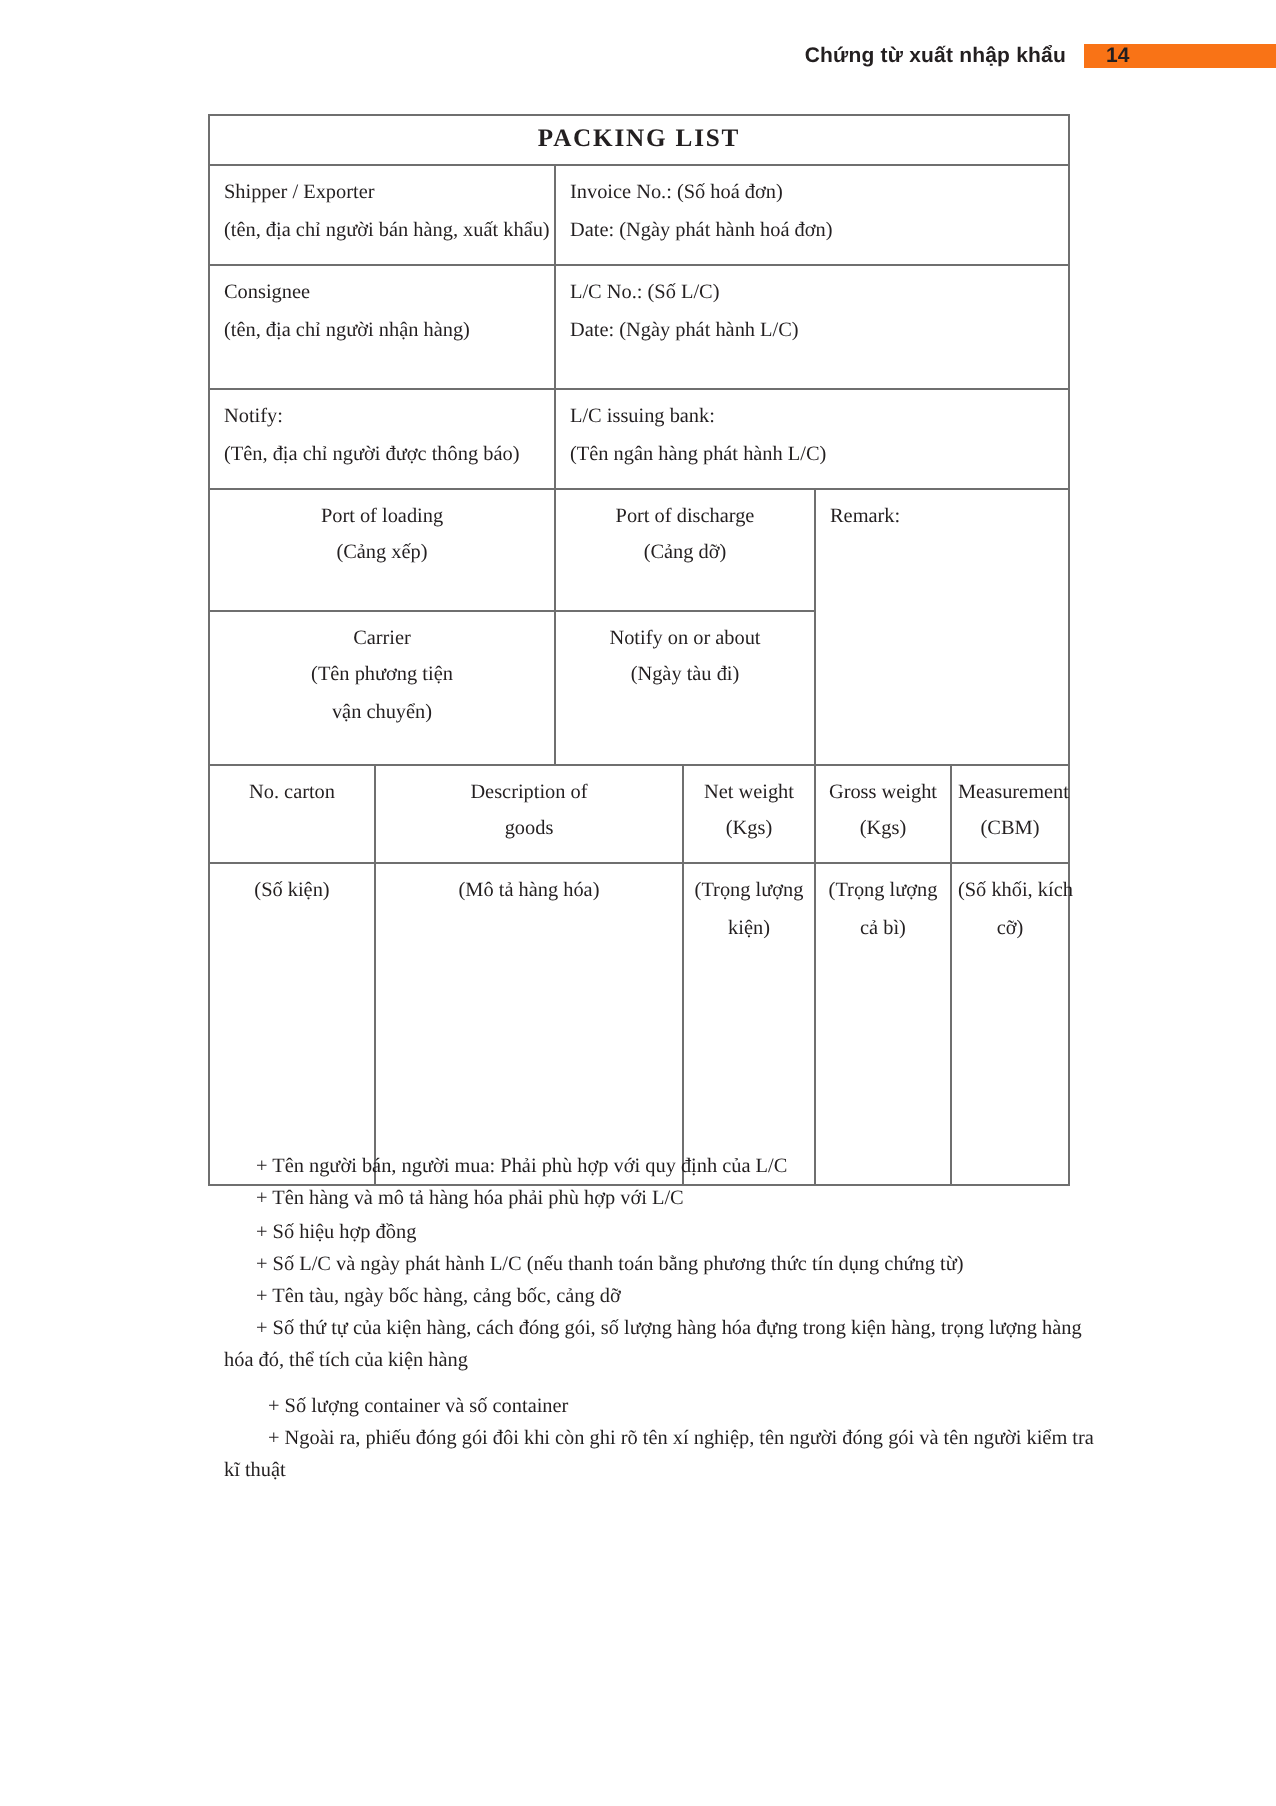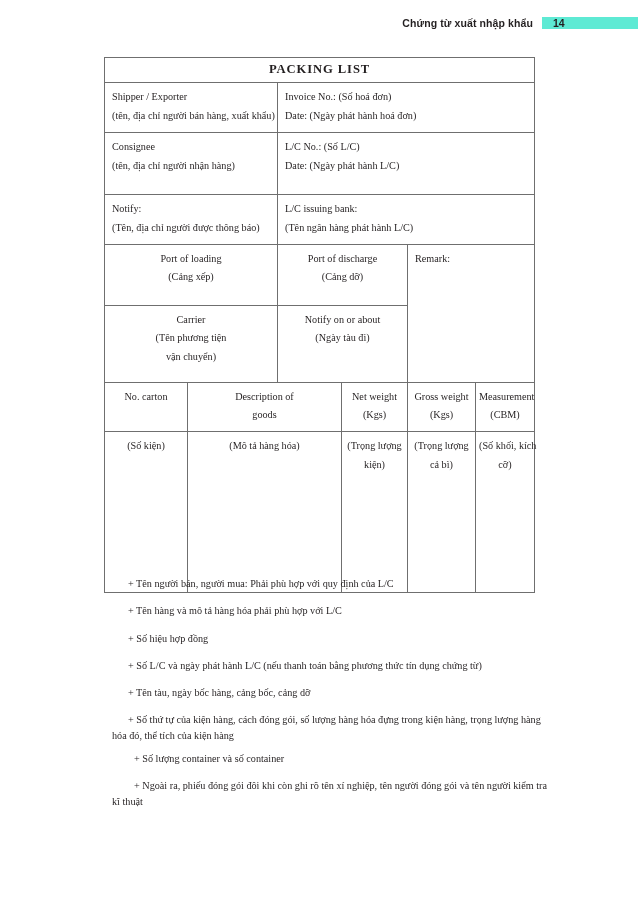--- a/index.html
+++ b/index.html
@@ -18,34 +18,34 @@
 
   
   .page-header {
     position: absolute;
     top: 17px;
     right: 0;
     left: 0;
     height: 22px;
     display: flex;
     justify-content: flex-end;
-    align-items: flex-start;
+    align-items: center;
   }
   .header-title {
     font-family: "Liberation Sans", "DejaVu Sans", sans-serif;
     font-size: 10.5px;
     font-weight: 700;
     color: #231f20;
     letter-spacing: .1px;
     display: flex;
     align-items: center;
     padding-right: 9px;
   }
   .header-page-badge {
-    background: #5eead4;
+    background: #f97316;
     width: 96px;
     display: flex;
     align-items: center;
     padding-left: 11px;
     box-sizing: border-box;
     font-family: "Liberation Sans", "DejaVu Sans", sans-serif;
     font-size: 10.5px;
     font-weight: 700;
     color: #231f20;
   }
@@ -86,21 +86,21 @@
   
   .body-text {
     position: absolute;
     left: 112px;
     top: 576px;
     width: 444px;
     font-size: 10.2px;
     line-height: 1.5;
   }
   .bullet {
-    margin: 0 0 12px 0;
+    margin: 0 0 1px 0;
     text-indent: 16px;
   }
   .bullet.tight { margin-bottom: 8px; }
   .bullet.indent-more { text-indent: 22px; }
 </style>
 </head>
 <body>
 
 <div class="page-header">
   <div class="header-title">Chứng từ xuất nhập khẩu</div>

